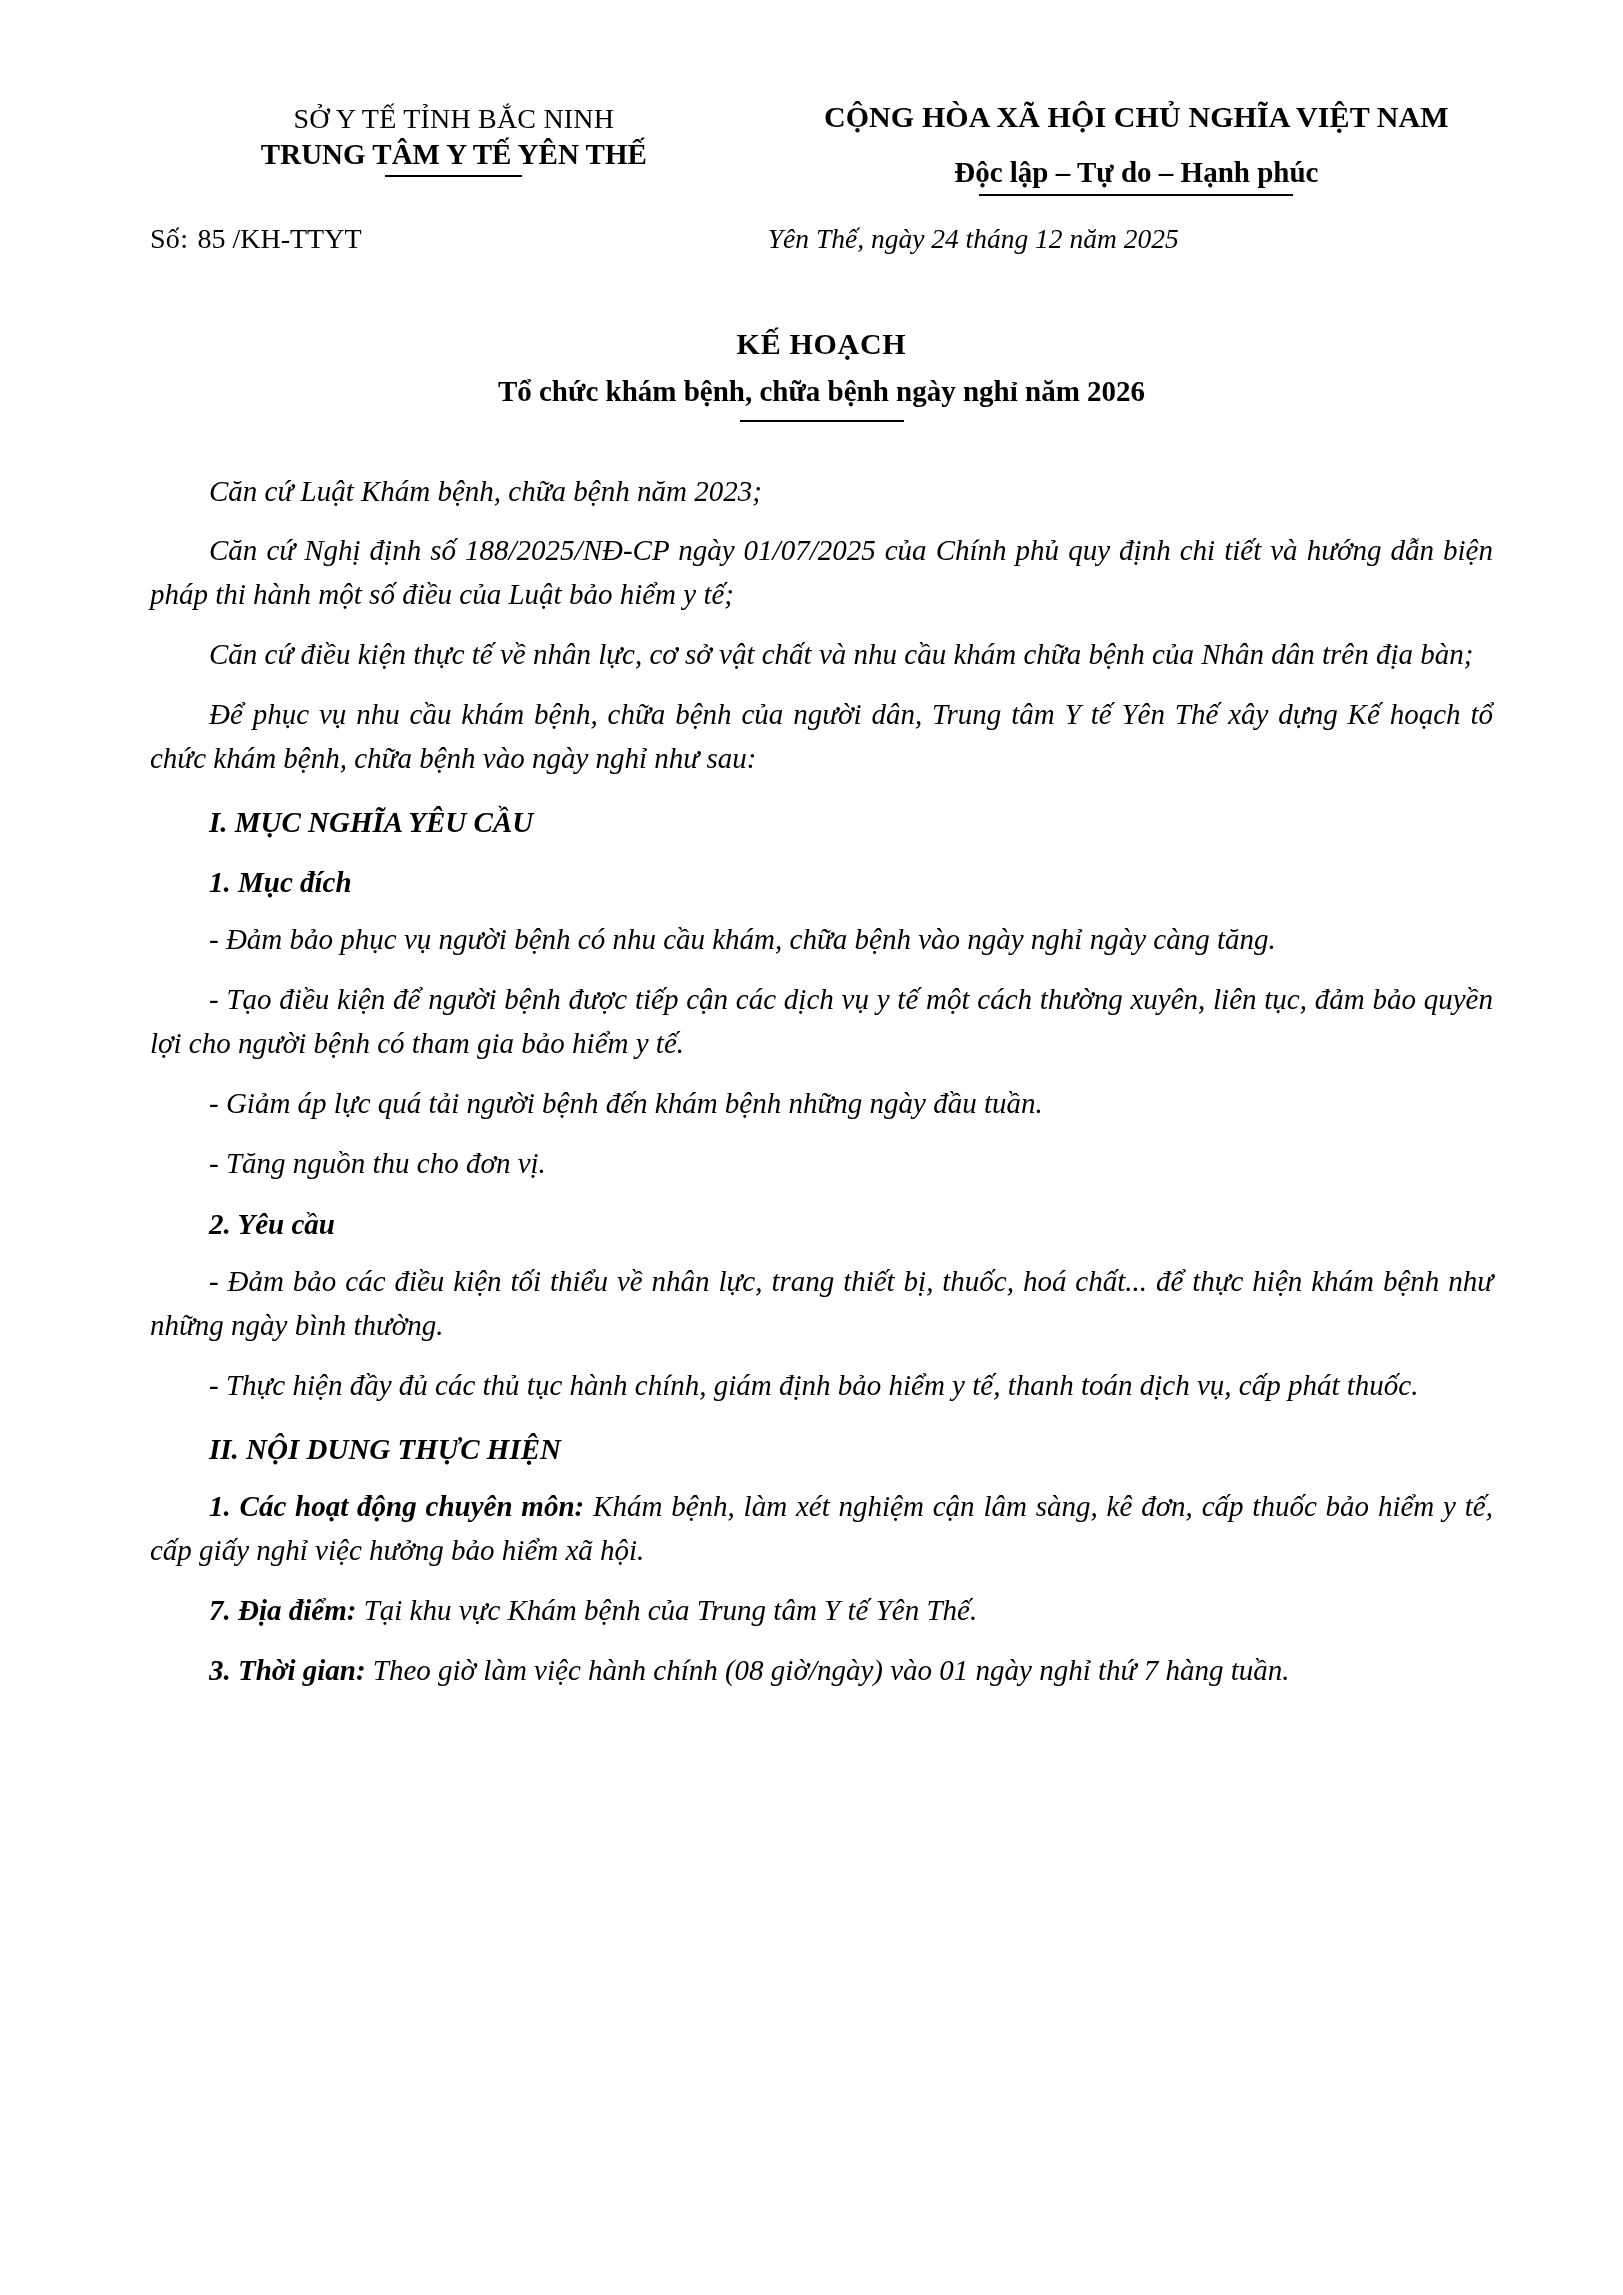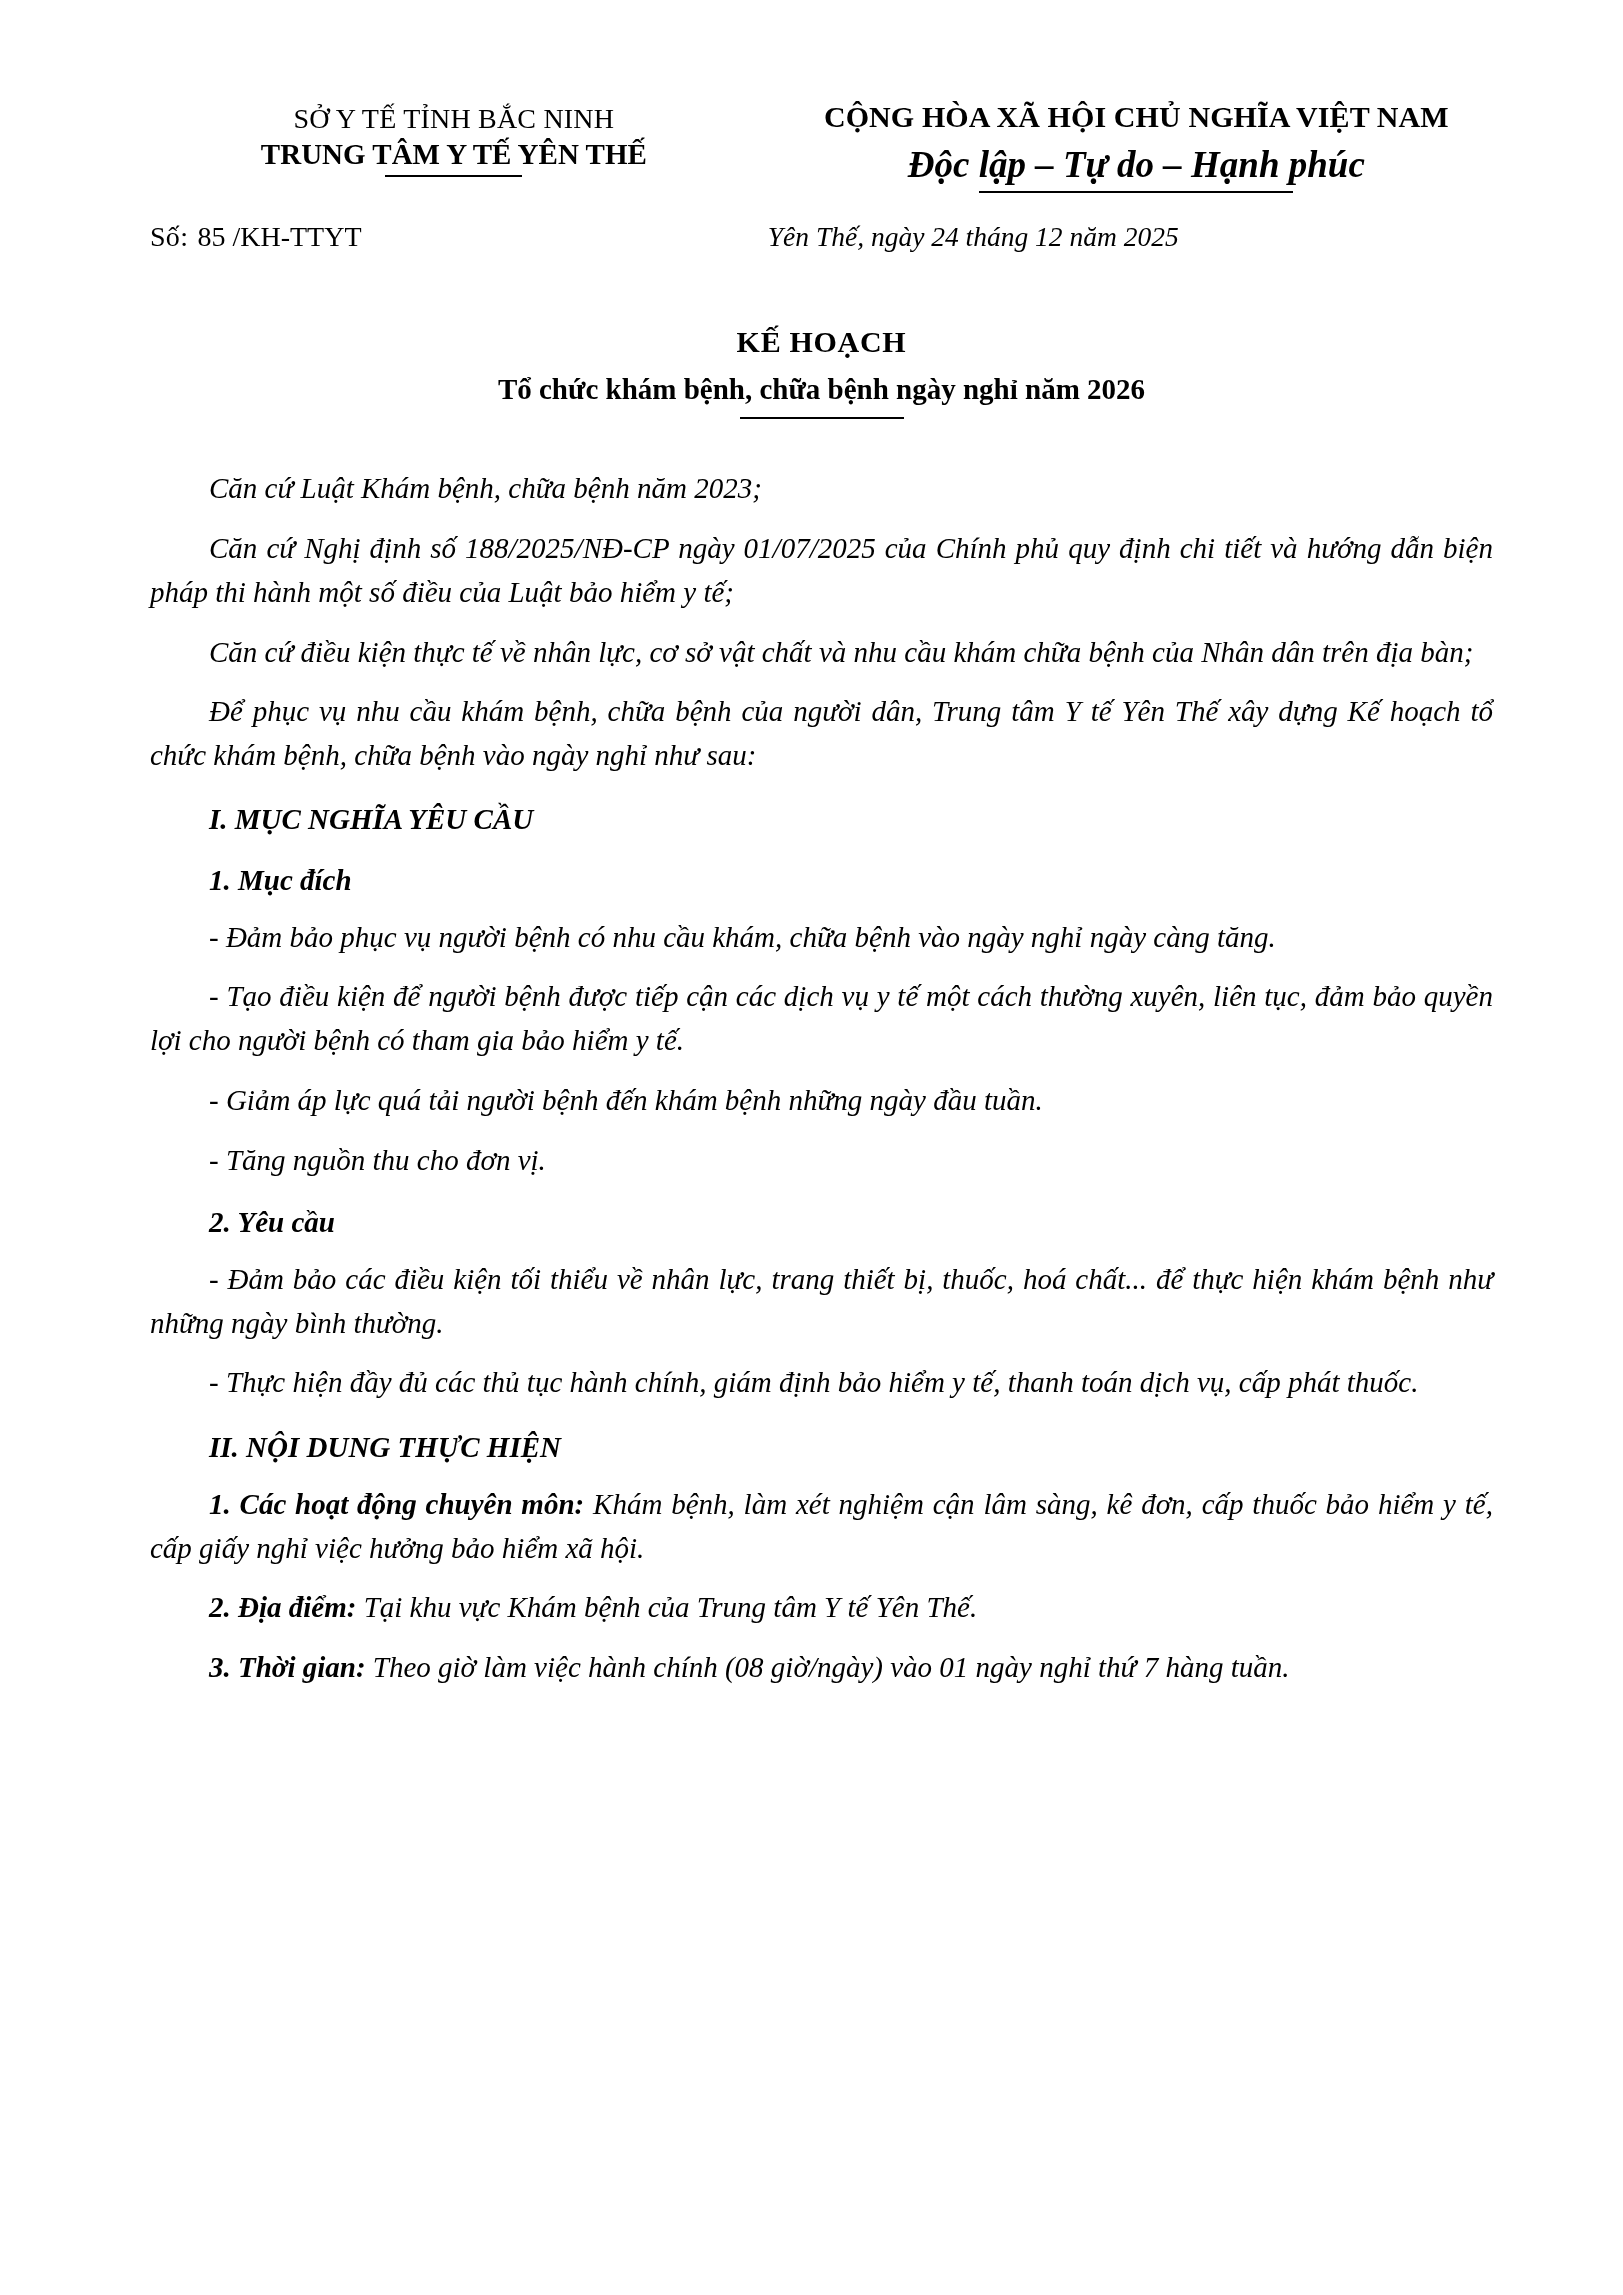--- a/index.html
+++ b/index.html
@@ -58,26 +58,25 @@
     background: #000;
     margin: 2px auto 0 auto;
   }
   .nation-line1 {
     font-size: 30px;
     font-weight: bold;
     line-height: 1.25;
     letter-spacing: 0.1px;
   }
   .nation-line2 {
-    font-size: 37px;
+    font-size: 29px;
     font-weight: bold;
     line-height: 1.3;
-    margin-top: 5px;
+    margin-top: 18px;
     display: inline-block;
-    font-style: italic;
   }
   .nation-underline {
     display: block;
     width: 314px;
     height: 2px;
     background: #000;
     margin: 2.6px auto 0 auto;
   }
   .subheader {
     display: flex;
@@ -203,18 +202,18 @@
     <p class="para">- Giảm áp lực quá tải người bệnh đến khám bệnh những ngày đầu tuần.</p>
     <p class="para">- Tăng nguồn thu cho đơn vị.</p>
 
     <h3 class="subsection">2. Yêu cầu</h3>
     <p class="para">- Đảm bảo các điều kiện tối thiểu về nhân lực, trang thiết bị, thuốc, hoá chất... để thực hiện khám bệnh như những ngày bình thường.</p>
     <p class="para">- Thực hiện đầy đủ các thủ tục hành chính, giám định bảo hiểm y tế, thanh toán dịch vụ, cấp phát thuốc.</p>
 
     <h2 class="section">II. NỘI DUNG THỰC HIỆN</h2>
 
     <p class="para"><b class="lead">1. Các hoạt động chuyên môn:</b><span> Khám bệnh, làm xét nghiệm cận lâm sàng, kê đơn, cấp thuốc bảo hiểm y tế, cấp giấy nghỉ việc hưởng bảo hiểm xã hội.</span></p>
-    <p class="para"><b class="lead">2. Địa điểm:</b><span> Tại khu vực Khám bệnh của Trung tâm Y tế Yên Thế.</span></p>
+    <p class="para"><b class="lead">7. Địa điểm:</b><span> Tại khu vực Khám bệnh của Trung tâm Y tế Yên Thế.</span></p>
     <p class="para last"><b class="lead">3. Thời gian:</b><span> Theo giờ làm việc hành chính (08 giờ/ngày) vào 01 ngày nghỉ thứ 7 hàng tuần.</span></p>
   </div>
 
 </div>
 
 
 </body></html>

